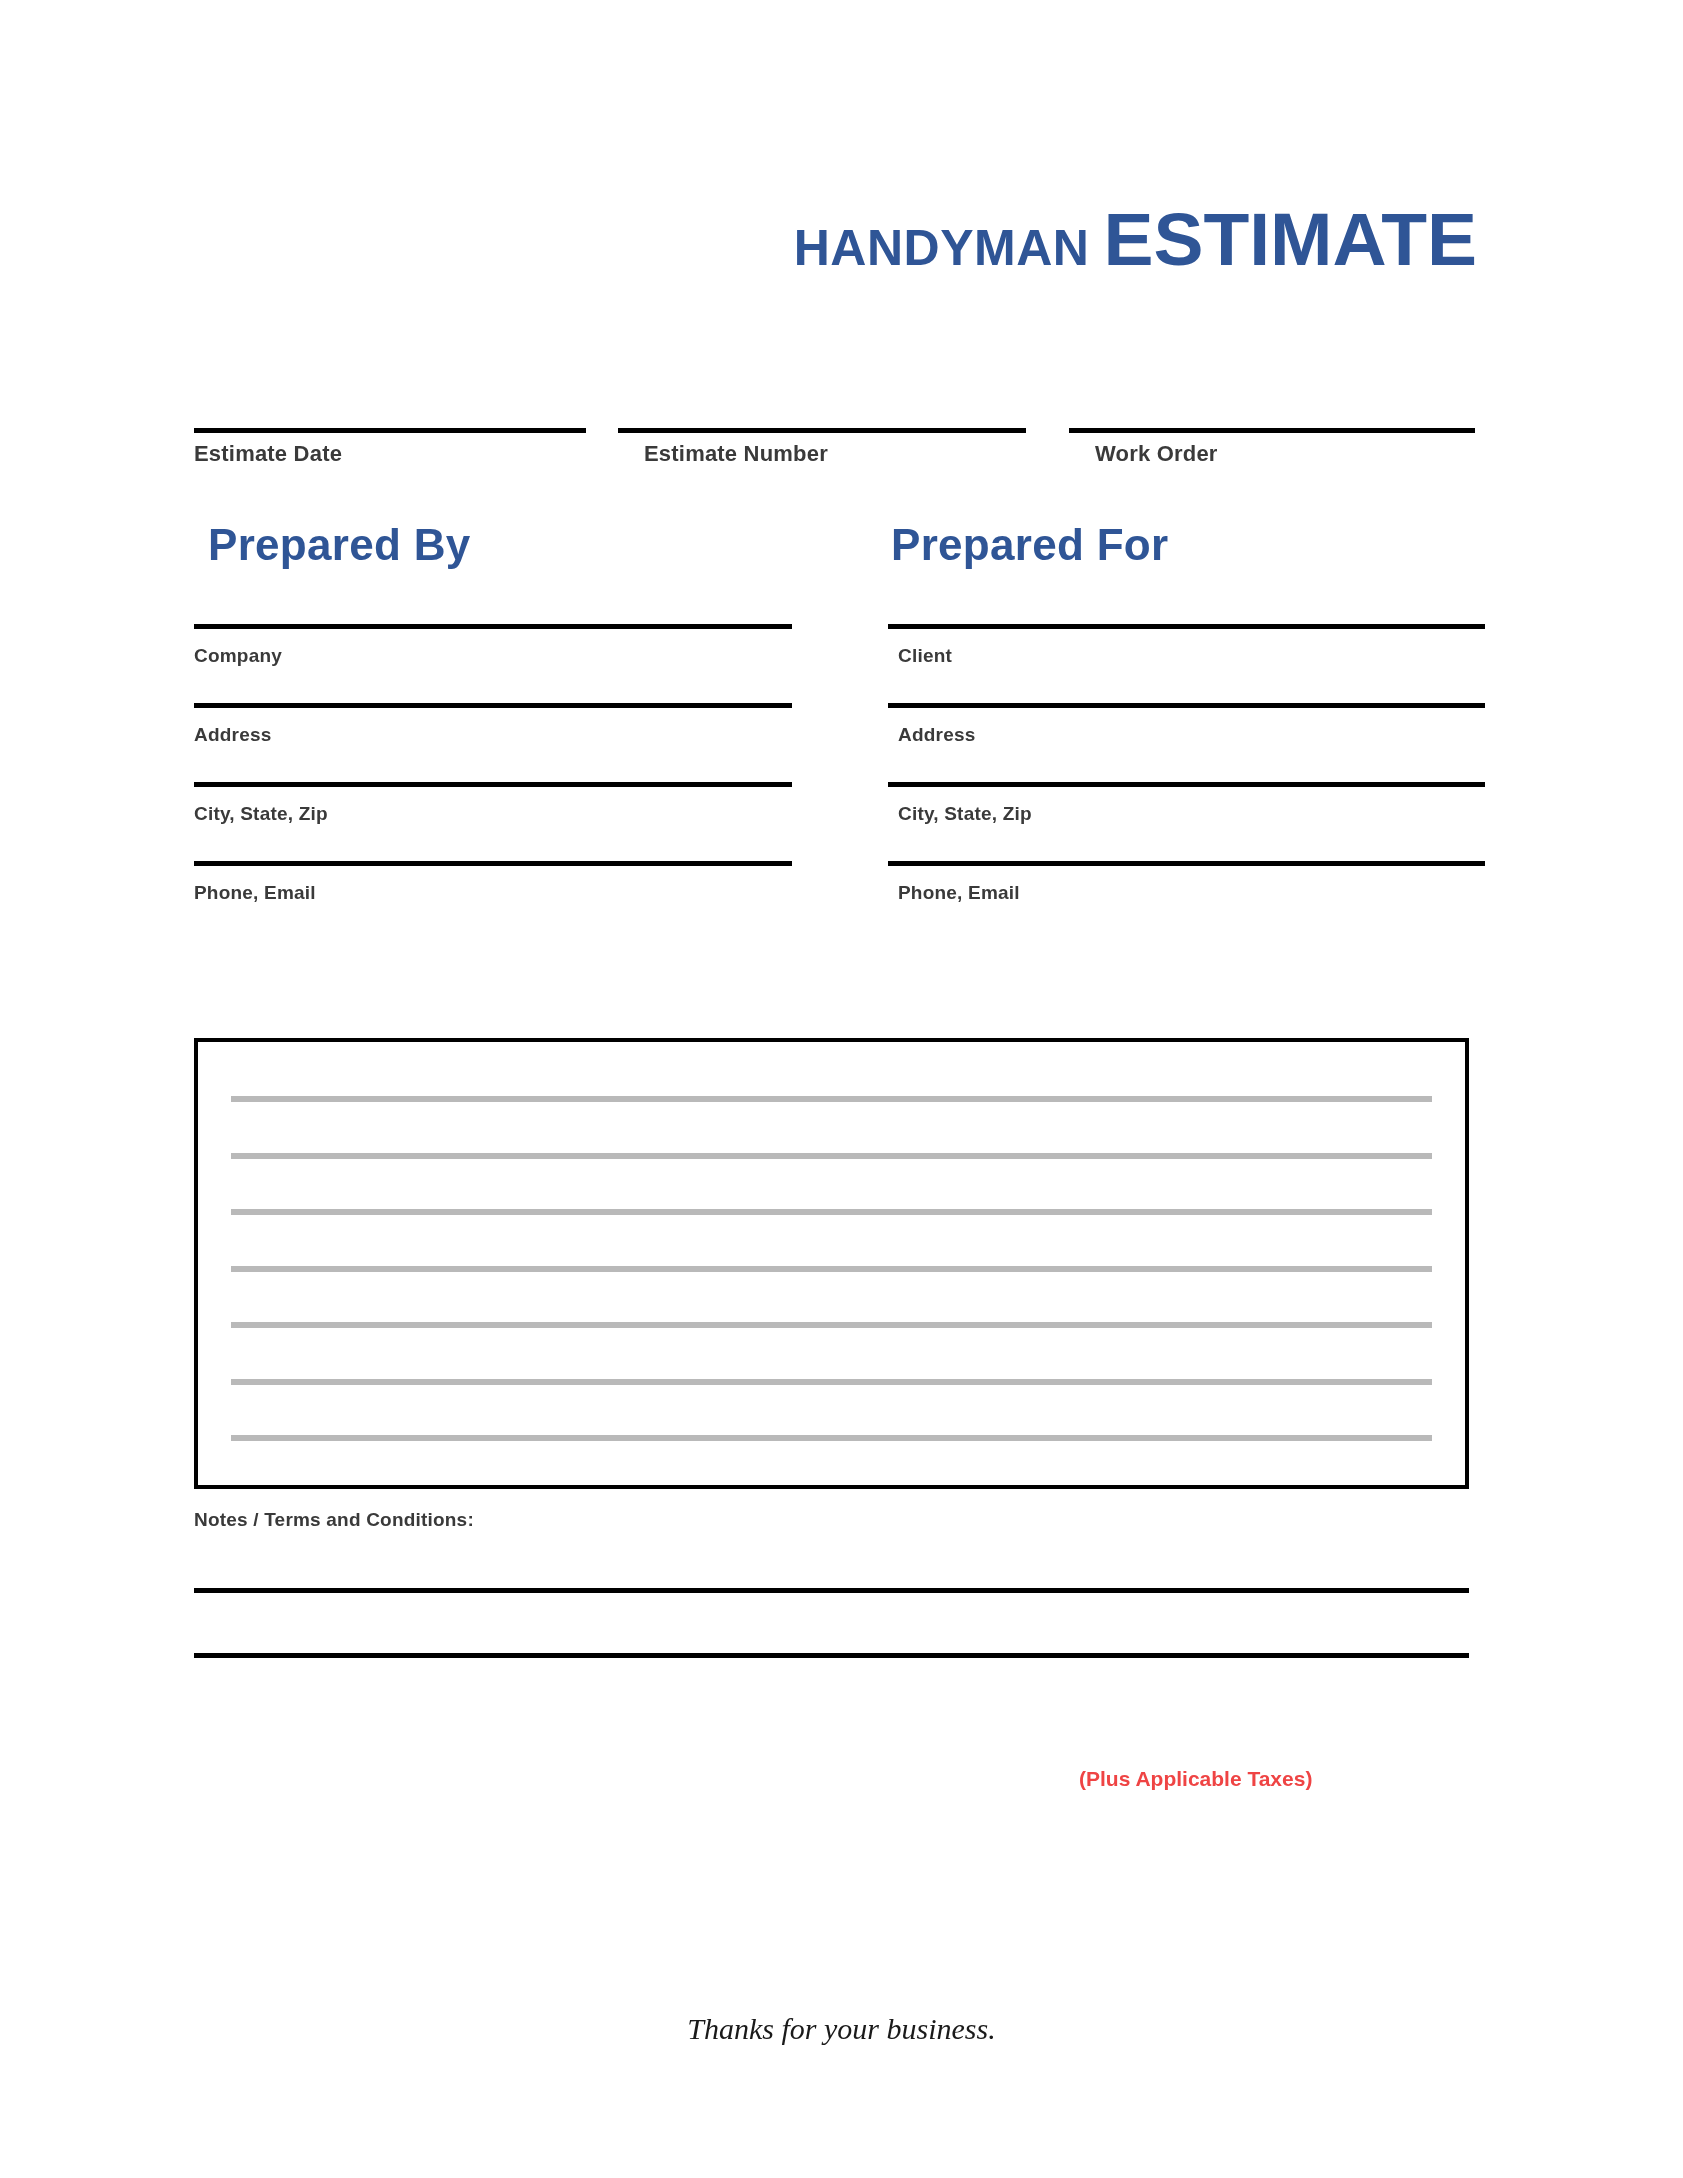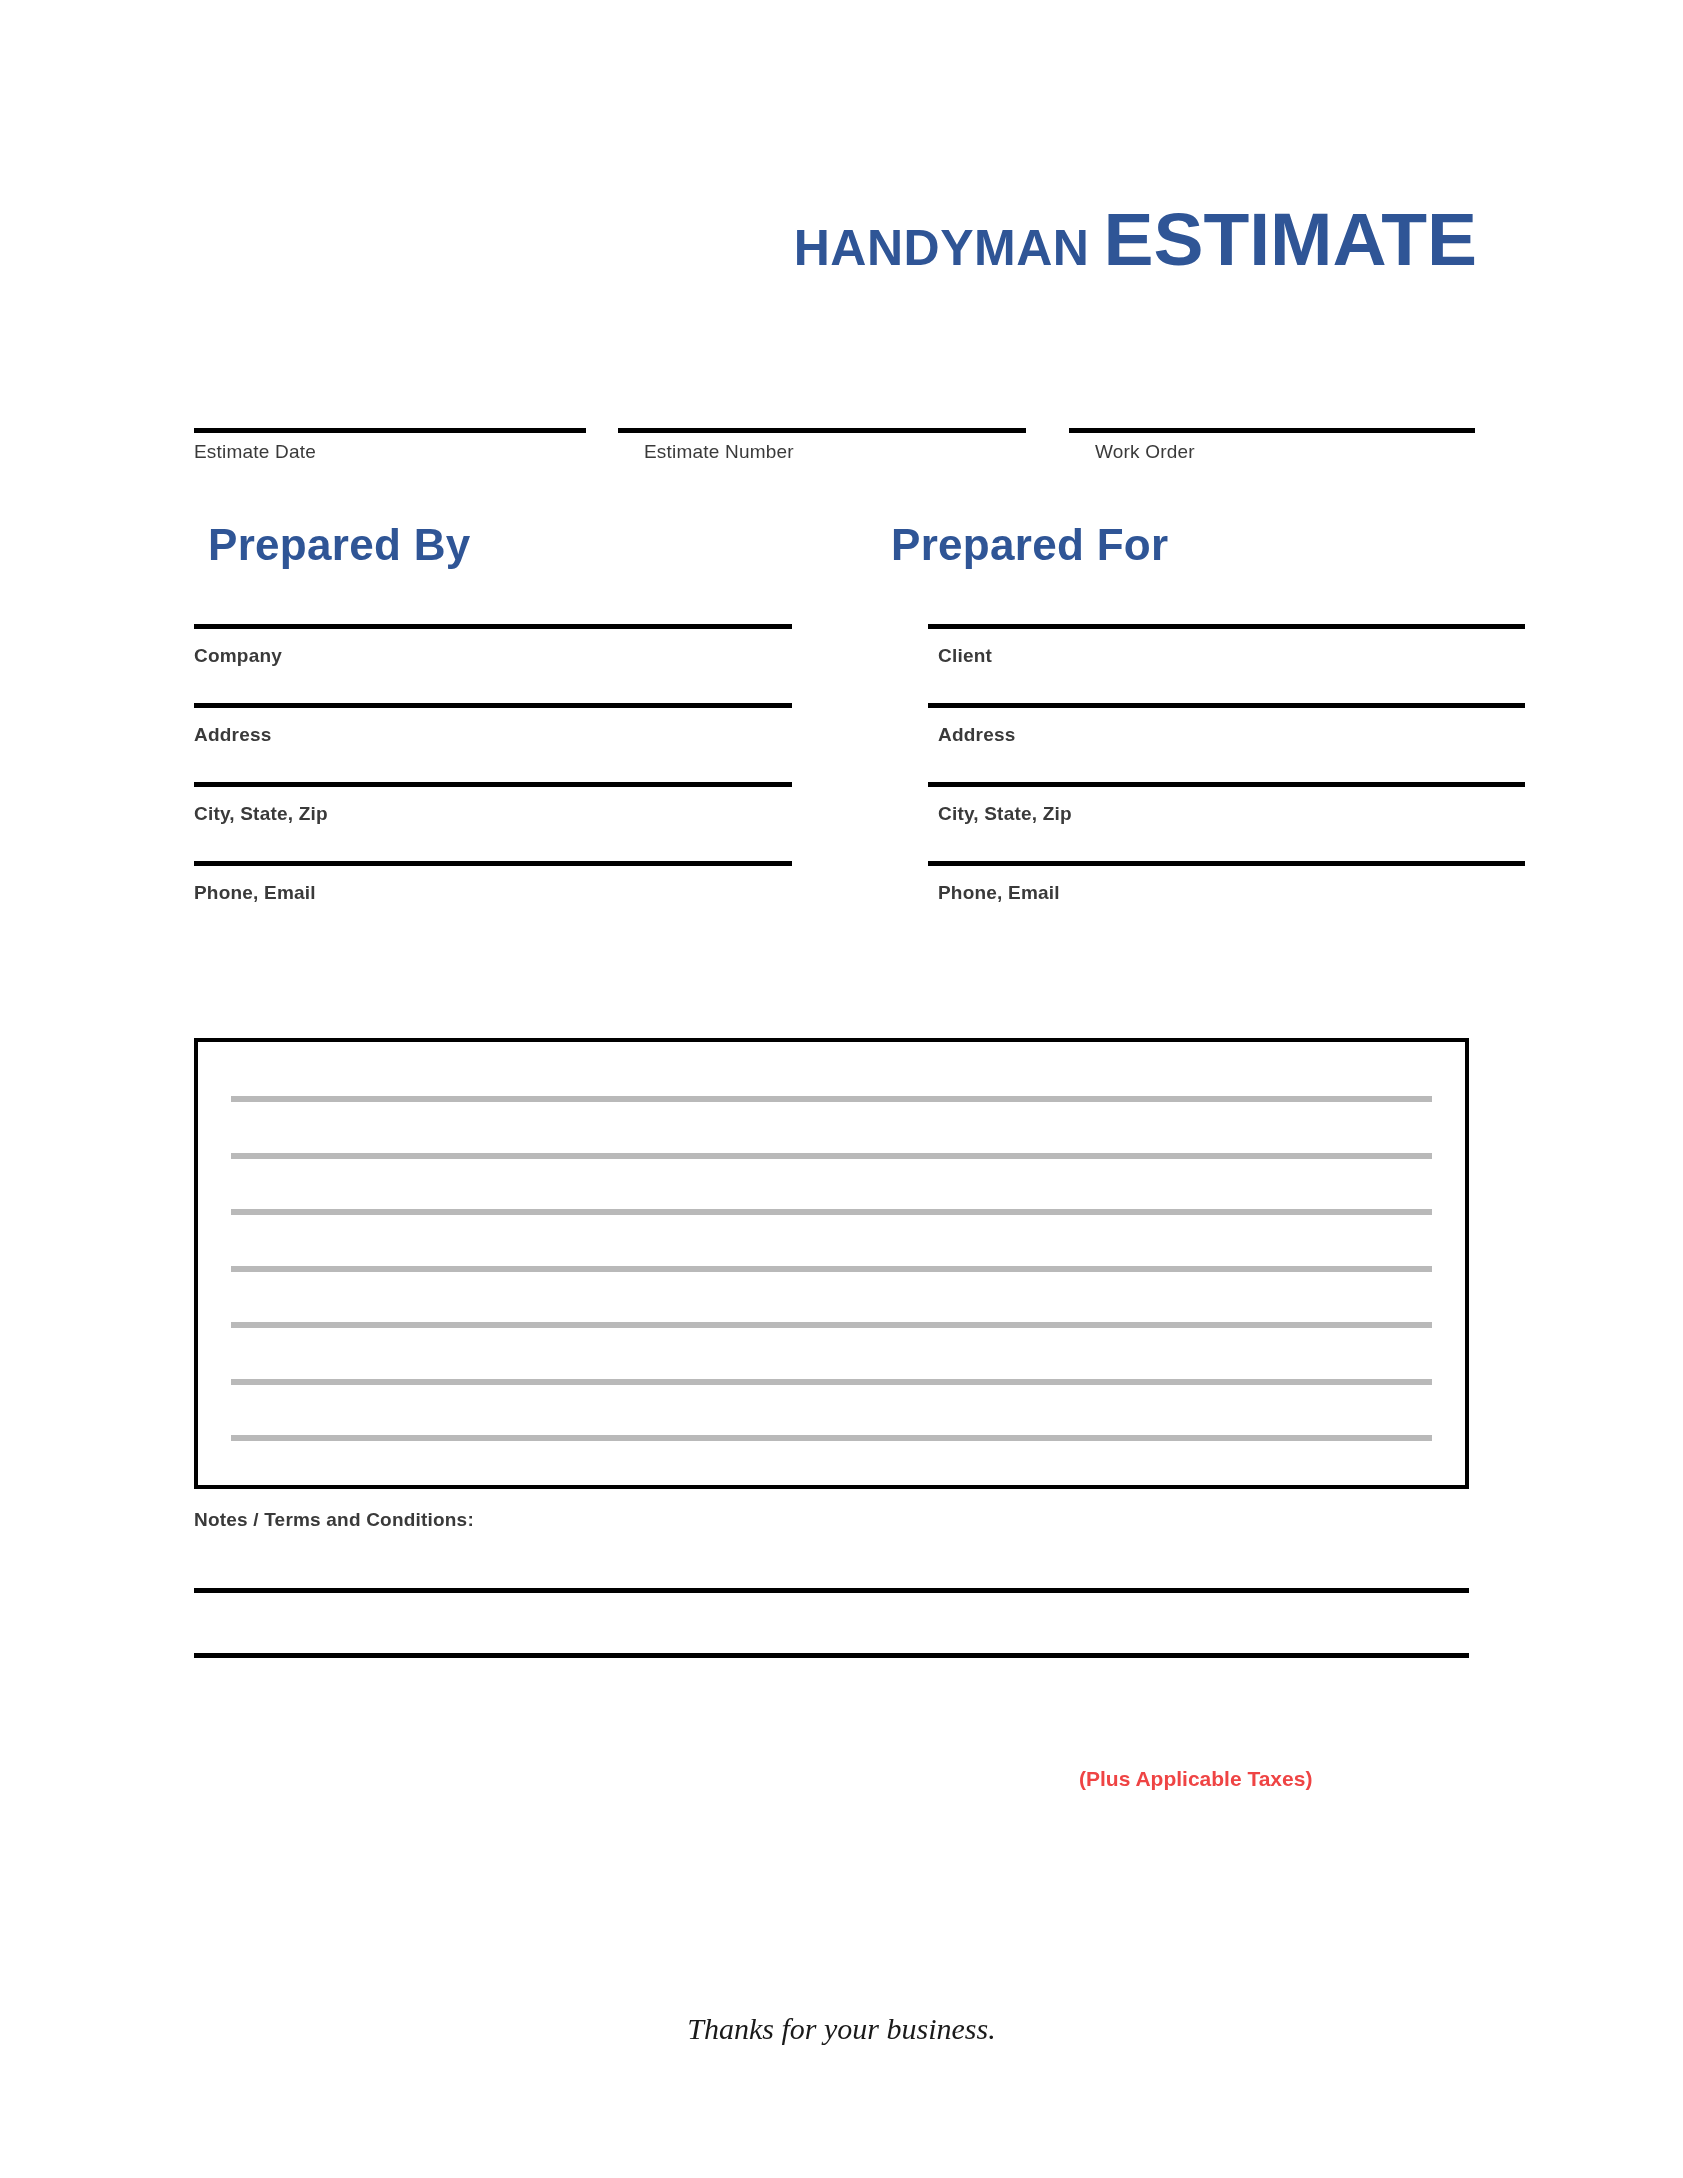--- a/index.html
+++ b/index.html
@@ -64,22 +64,22 @@
   .tf {
     position: absolute;
     top: 0;
   }
   .tf .rule {
     border-top: 5px solid #000000;
     width: 100%;
     height: 0;
   }
   .tf .lbl {
-    font-size: 19px;
-    font-weight: normal;
+    font-size: 22px;
+    font-weight: bold;
     color: #3a3a3a;
     margin-top: 8px;
     display: block;
     letter-spacing: 0.2px;
   }
   #tf-date  { left: 194px; width: 392px; }
   #tf-num   { left: 618px; width: 408px; }
   #tf-num .lbl { margin-left: 26px; }
   #tf-wo    { left: 1069px; width: 406px; }
   #tf-wo .lbl { margin-left: 26px; }
@@ -92,21 +92,21 @@
     font-weight: bold;
     color: #2F5596;
     letter-spacing: 0.3px;
     white-space: nowrap;
   }
   #head-by  { left: 208px; top: 520px; }
   #head-for { left: 891px; top: 520px; }
 
   .fieldcol { position: absolute; }
   #col-left  { left: 194px; top: 624px; width: 598px; }
-  #col-right { left: 928px; top: 624px; width: 597px; }
+  #col-right { left: 888px; top: 624px; width: 597px; }
 
   .fld { position: relative; height: 79px; }
   .fld .rule {
     border-top: 5px solid #000000;
     width: 100%;
     height: 0;
   }
   .fld .lbl {
     display: block;
     font-size: 19px;

